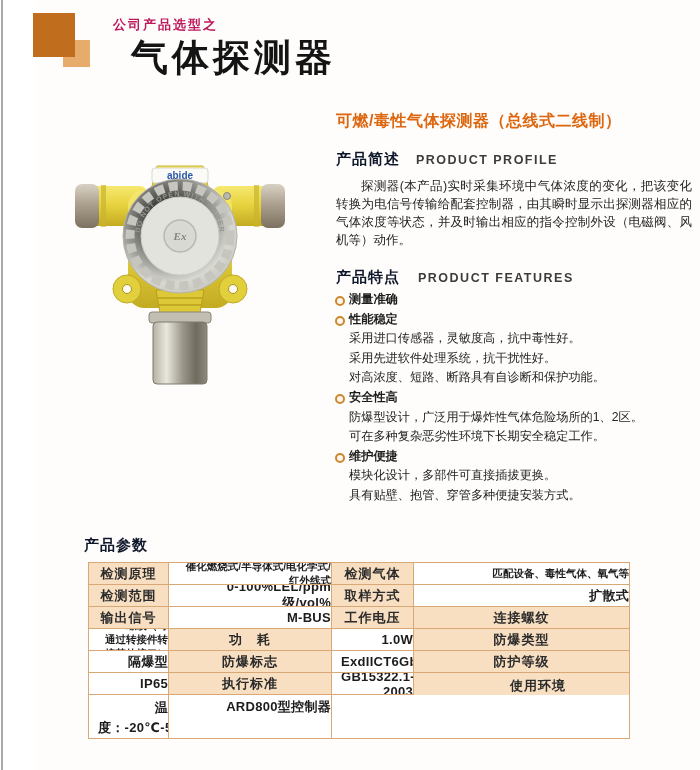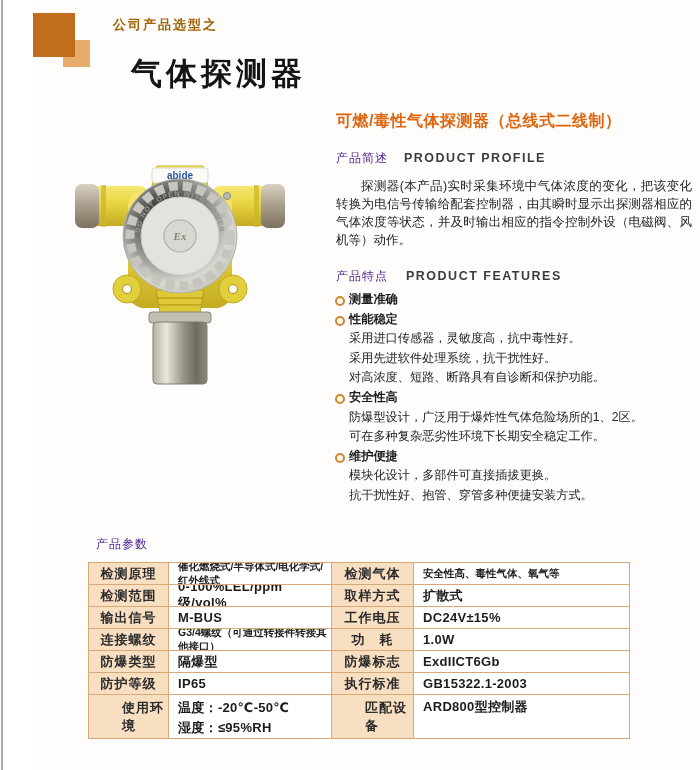--- a/index.html
+++ b/index.html
@@ -9,47 +9,47 @@
     font-family:"Liberation Sans","DejaVu Sans",sans-serif;
     -webkit-font-smoothing:antialiased;
   }
   .edge-line{position:absolute;left:1px;top:0;width:2px;height:770px;background:#a9a9a9;}
   .content-tint{position:absolute;left:36px;top:0;width:664px;height:770px;background:#fefdfb;}
 
   
   .sq-dark{position:absolute;left:33px;top:13px;width:42px;height:44px;background:#c06e1e;z-index:2;}
   .sq-light{position:absolute;left:63px;top:40px;width:27px;height:27px;background:#e7ab6c;z-index:1;}
   .eyebrow{position:absolute;left:113px;top:16px;font-size:13px;font-weight:bold;
-    color:#a16207;letter-spacing:2px;}
-  .page-title{position:absolute;left:131px;top:33px;font-size:31px;font-weight:bold;
-    color:#141414;letter-spacing:4px;font-family:"Liberation Serif","DejaVu Serif",serif;margin-top:20px;}
+    color:#be185d;letter-spacing:2px;}
+  .page-title{position:absolute;left:131px;top:33px;font-size:37px;font-weight:bold;
+    color:#141414;letter-spacing:4px;font-family:"Liberation Serif","DejaVu Serif",serif;}
 
   
   .subtitle{position:absolute;left:336px;top:111px;font-size:16px;font-weight:bold;color:#dd660f;letter-spacing:.5px;}
   .sec-head{position:absolute;display:flex;align-items:baseline;gap:16px;}
-  .sec-head .cn{font-size:12px;font-weight:normal;color:#4c1d95;letter-spacing:1px;}
+  .sec-head .cn{font-size:15px;font-weight:bold;color:#0f172a;letter-spacing:1px;}
   .sec-head .en{font-size:12.5px;font-weight:bold;color:#3c3c3c;letter-spacing:1.5px;}
   .sec-profile{left:336px;top:150px;}
   .sec-features{left:336px;top:268px;gap:18px;}
-  .sec-params{left:96px;top:536px;gap:39px;}
+  .sec-params{left:84px;top:536px;gap:39px;}
 
   .profile-body{position:absolute;left:336px;top:177px;width:356px;
     font-size:12.5px;line-height:18px;color:#232323;text-indent:2em;text-align:justify;}
 
   .features{position:absolute;left:349px;top:290px;width:345px;}
   .feat{position:relative;height:19.6px;line-height:19.6px;font-size:12.2px;color:#232323;white-space:nowrap;}
   .feat.head{font-weight:600;color:#1d1d1d;}
   .ring{position:absolute;left:-14px;top:6px;width:6px;height:6px;border:2px solid #cd872d;
     border-radius:50%;background:#fdf6ec;}
 
   
   .ptable{position:absolute;left:88px;top:562px;display:grid;
     grid-template-columns:80px 163px 82px 215px;
     grid-template-rows:repeat(6,22px) 43px;
-    border:1px solid #d9a877;background:#fff;}
+    border:1px solid #d9a877;background:#fff;text-align:right;}
   .cell{display:flex;flex-direction:column;justify-content:center;
     border-right:1px solid #d9a877;border-bottom:1px solid #d9a877;
     overflow:hidden;}
   .cell:nth-child(4n){border-right:none;}
   .cell.lastrow{border-bottom:none;}
   .cell.label{background:#f8dfc2;align-items:center;font-size:13px;font-weight:bold;color:#2b2b2b;letter-spacing:1px;}
   .cell.value{padding-left:9px;font-size:13px;font-weight:600;color:#1c1c1c;letter-spacing:.3px;}
   .cell.value.small{font-size:10.5px;letter-spacing:0;}
   .cell.tall{justify-content:flex-start;padding-top:3px;}
   .cell.tall.label{padding-top:4px;padding-left:33px;}
@@ -153,51 +153,49 @@
     <div class="feat head"><span class="ring"></span><span>测量准确</span></div>
     <div class="feat head"><span class="ring"></span><span>性能稳定</span></div>
     <div class="feat"><span>采用进口传感器，灵敏度高，抗中毒性好。</span></div>
     <div class="feat"><span>采用先进软件处理系统，抗干扰性好。</span></div>
     <div class="feat"><span>对高浓度、短路、断路具有自诊断和保护功能。</span></div>
     <div class="feat head"><span class="ring"></span><span>安全性高</span></div>
     <div class="feat"><span>防爆型设计，广泛用于爆炸性气体危险场所的1、2区。</span></div>
     <div class="feat"><span>可在多种复杂恶劣性环境下长期安全稳定工作。</span></div>
     <div class="feat head"><span class="ring"></span><span>维护便捷</span></div>
     <div class="feat"><span>模块化设计，多部件可直接插拔更换。</span></div>
-    <div class="feat"><span>抗干扰性好、抱管、穿管多种便捷安装方式。</span></div>
+    <div class="feat"><span>具有贴壁、抱管、穿管多种便捷安装方式。</span></div>
   </div>
 
 <div class="sec-head sec-params">
   <span class="cn">产品参数</span>
 </div>
 <div class="ptable">
     <div class="cell label">检测原理</div>
     <div class="cell value small">催化燃烧式/半导体式/电化学式/红外线式</div>
     <div class="cell label">检测气体</div>
-    <div class="cell value small">安全性高、毒性气体、氧气等</div>
+    <div class="cell value small">匹配设备、毒性气体、氧气等</div>
     <div class="cell label">检测范围</div>
     <div class="cell value">0-100%LEL/ppm级/vol%</div>
     <div class="cell label">取样方式</div>
     <div class="cell value">扩散式</div>
     <div class="cell label">输出信号</div>
     <div class="cell value">M-BUS</div>
     <div class="cell label">工作电压</div>
-    <div class="cell value">DC24V±15%</div>
     <div class="cell label">连接螺纹</div>
     <div class="cell value small">G3/4螺纹（可通过转接件转接其他接口）</div>
     <div class="cell label">功　耗</div>
     <div class="cell value">1.0W</div>
     <div class="cell label">防爆类型</div>
     <div class="cell value">隔爆型</div>
     <div class="cell label">防爆标志</div>
     <div class="cell value">ExdIICT6Gb</div>
     <div class="cell label">防护等级</div>
     <div class="cell value">IP65</div>
     <div class="cell label">执行标准</div>
     <div class="cell value">GB15322.1-2003</div>
     <div class="cell label tall lastrow">使用环境</div>
     <div class="cell value tall lastrow">
       <div>温度：-20℃-50℃</div>
       <div>湿度：≤95%RH</div>
     </div>
-    <div class="cell label tall lastrow">匹配设备</div>
     <div class="cell value tall lastrow">ARD800型控制器</div>
   </div>
 
 </body></html>

